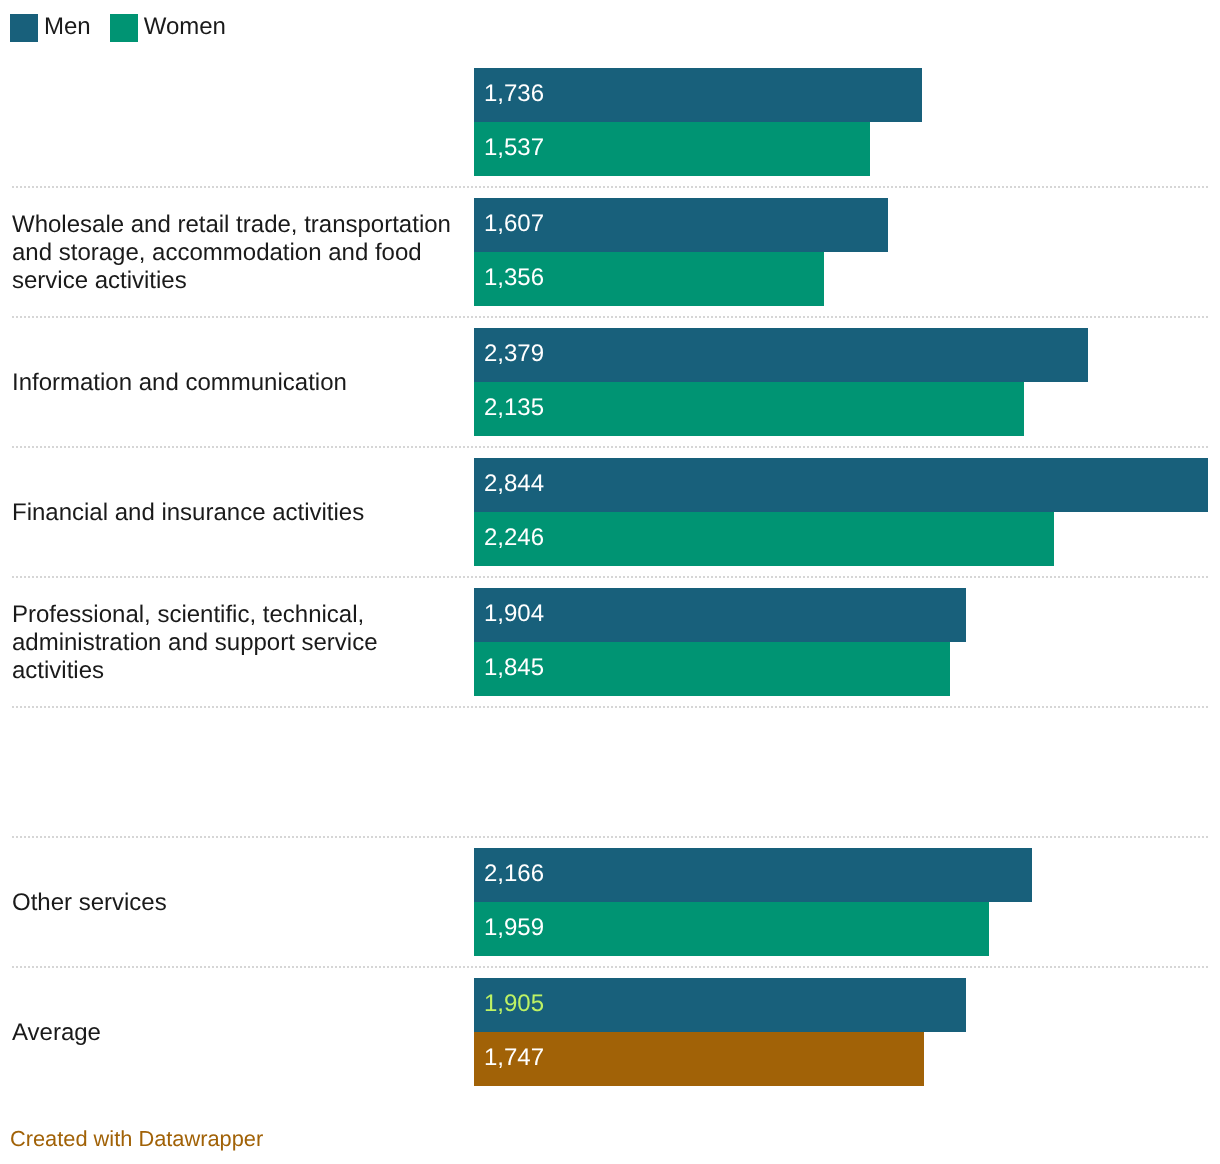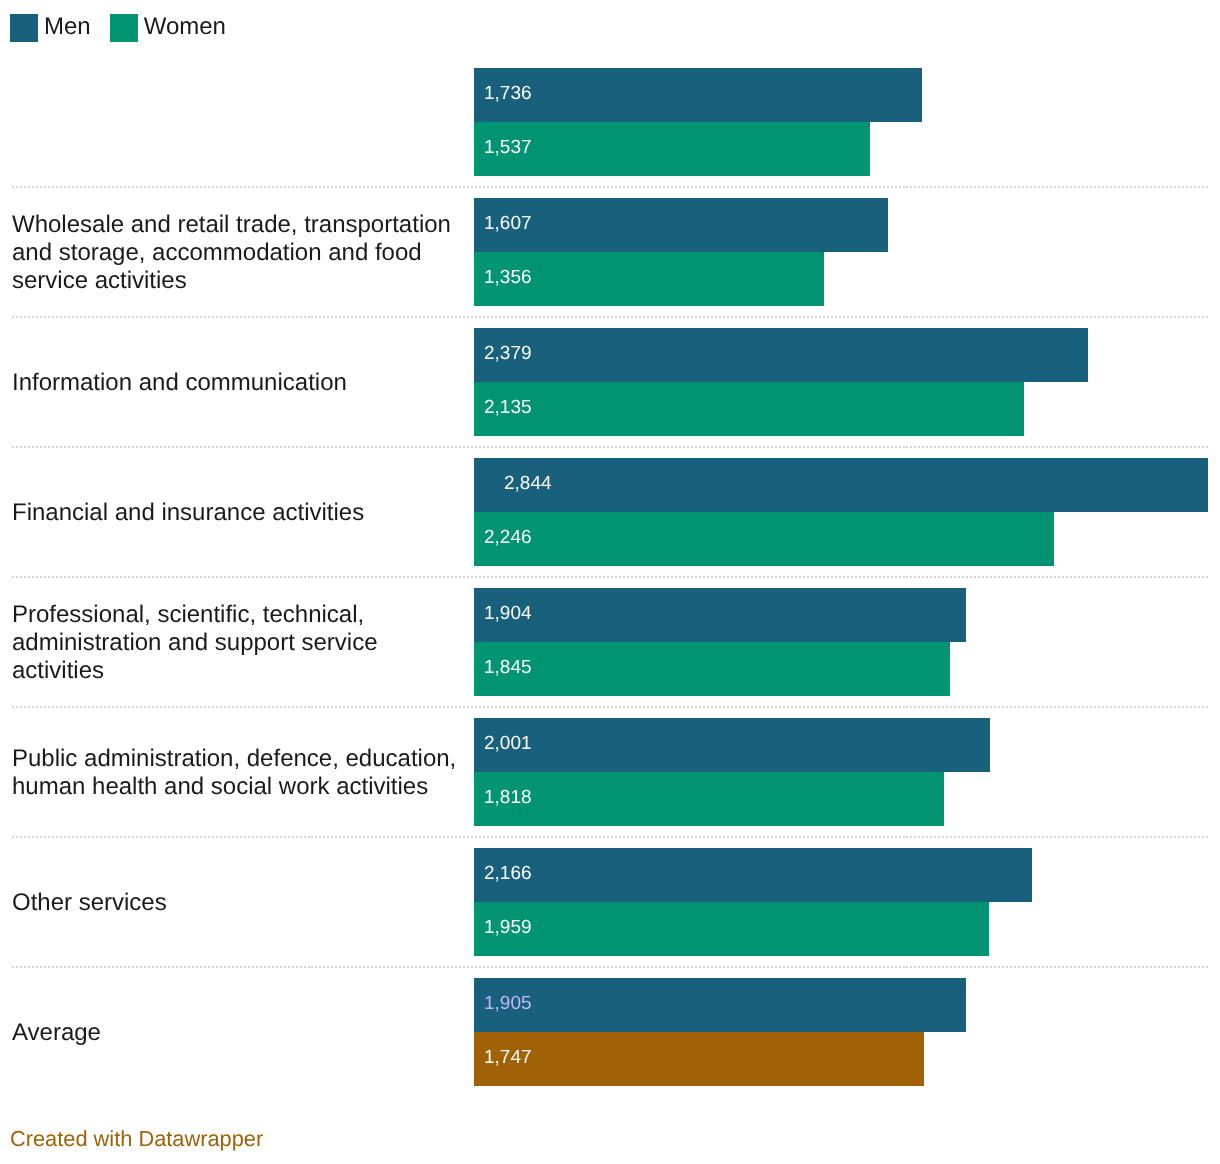--- a/index.html
+++ b/index.html
@@ -80,21 +80,21 @@
     left: 474px;
     height: 54px;
   }
   .bar-value {
     position: absolute;
     left: 10px;
     top: -1px;
     height: 54px;
     display: flex;
     align-items: center;
-    font-size: 19px;
+    font-size: 24px;
     color: #ffffff;
     white-space: nowrap;
   }
   .sep {
     position: absolute;
     left: 12px;
     width: 1196px;
     height: 2px;
     background-image: repeating-linear-gradient(to right, #d6d6d6 0px, #d6d6d6 2px, rgba(255,255,255,0) 2px, rgba(255,255,255,0) 3.9933px);
   }
@@ -151,61 +151,52 @@
     <span class="bar-value" style="height: 54px; color: rgb(255, 255, 255);">2,379</span>
   </div>
         <div class="bar" style="background: rgb(0, 148, 115); left: 474px; width: 550px; top: 54px; height: 54px;">
     <span class="bar-value" style="height: 54px; color: rgb(255, 255, 255);">2,135</span>
   </div>
       </div>
       <div class="sep" style="background-image: repeating-linear-gradient(to right, rgb(214, 214, 214) 0px, rgb(214, 214, 214) 2px, rgba(255, 255, 255, 0) 2px, rgba(255, 255, 255, 0) 3.9933px); top: 446px; left: 12px; width: 1196px;"></div>
       <div class="group" style="top: 458px; height: 108px;">
     <div class="cat-label" style="left: 12px; width: 450px; top: 41px;">Financial and insurance activities</div>
   <div class="bar" style="background: rgb(24, 96, 123); left: 474px; width: 734px; top: 0px; height: 54px;">
-    <span class="bar-value" style="height: 54px; color: rgb(255, 255, 255); margin-left: 20px;">2,844</span>
+    <span class="bar-value" style="height: 54px; color: rgb(255, 255, 255);">2,844</span>
   </div>
         <div class="bar" style="background: rgb(0, 148, 115); left: 474px; width: 580px; top: 54px; height: 54px;">
     <span class="bar-value" style="height: 54px; color: rgb(255, 255, 255);">2,246</span>
   </div>
       </div>
       <div class="sep" style="background-image: repeating-linear-gradient(to right, rgb(214, 214, 214) 0px, rgb(214, 214, 214) 2px, rgba(255, 255, 255, 0) 2px, rgba(255, 255, 255, 0) 3.9933px); top: 576px; left: 12px; width: 1196px;"></div>
       <div class="group" style="top: 588px; height: 108px;">
     <div class="cat-label" style="left: 12px; width: 450px; top: 13px;">Professional, scientific, technical, administration and support service activities</div>
   <div class="bar" style="background: rgb(24, 96, 123); left: 474px; width: 492px; top: 0px; height: 54px;">
     <span class="bar-value" style="height: 54px; color: rgb(255, 255, 255);">1,904</span>
   </div>
         <div class="bar" style="background: rgb(0, 148, 115); left: 474px; width: 476px; top: 54px; height: 54px;">
     <span class="bar-value" style="height: 54px; color: rgb(255, 255, 255);">1,845</span>
   </div>
       </div>
       <div class="sep" style="background-image: repeating-linear-gradient(to right, rgb(214, 214, 214) 0px, rgb(214, 214, 214) 2px, rgba(255, 255, 255, 0) 2px, rgba(255, 255, 255, 0) 3.9933px); top: 706px; left: 12px; width: 1196px;"></div>
-      <div class="group" style="top: 718px; height: 108px;">
-    <div class="cat-label" style="left: 12px; width: 450px; top: 27px;">Public administration, defence, education, human health and social work activities</div>
-  <div class="bar" style="background: rgb(24, 96, 123); left: 474px; width: 516px; top: 0px; height: 54px;">
-    <span class="bar-value" style="height: 54px; color: rgb(255, 255, 255);">2,001</span>
-  </div>
-        <div class="bar" style="background: rgb(0, 148, 115); left: 474px; width: 470px; top: 54px; height: 54px;">
-    <span class="bar-value" style="height: 54px; color: rgb(255, 255, 255);">1,818</span>
-  </div>
-      </div>
       <div class="sep" style="background-image: repeating-linear-gradient(to right, rgb(214, 214, 214) 0px, rgb(214, 214, 214) 2px, rgba(255, 255, 255, 0) 2px, rgba(255, 255, 255, 0) 3.9933px); top: 836px; left: 12px; width: 1196px;"></div>
       <div class="group" style="top: 848px; height: 108px;">
     <div class="cat-label" style="left: 12px; width: 450px; top: 41px;">Other services</div>
   <div class="bar" style="background: rgb(24, 96, 123); left: 474px; width: 558px; top: 0px; height: 54px;">
     <span class="bar-value" style="height: 54px; color: #ffffff;">2,166</span>
   </div>
         <div class="bar" style="background: rgb(0, 148, 115); left: 474px; width: 506px; top: 54px; height: 54px; padding-left: 9px;">
     <span class="bar-value" style="height: 54px; color: rgb(255, 255, 255);">1,959</span>
   </div>
       </div>
       <div class="sep" style="background-image: repeating-linear-gradient(to right, rgb(214, 214, 214) 0px, rgb(214, 214, 214) 2px, rgba(255, 255, 255, 0) 2px, rgba(255, 255, 255, 0) 3.9933px); top: 966px; left: 12px; width: 1196px;"></div>
       <div class="group" style="top: 978px; height: 108px;">
     <div class="cat-label" style="left: 12px; width: 450px; top: 41px;">Average</div>
   <div class="bar" style="background: rgb(24, 96, 123); left: 474px; width: 492px; top: 0px; height: 54px;">
-    <span class="bar-value" style="height: 54px; color: #c4b5fd;">1,905</span>
+    <span class="bar-value" style="height: 54px; color: #bef264;">1,905</span>
   </div>
         <div class="bar" style="background: #a16207; left: 474px; width: 450px; top: 54px; height: 54px;">
     <span class="bar-value" style="height: 54px; color: rgb(255, 255, 255);">1,747</span>
   </div>
       </div>
     </div>
 
   <div class="footer" style="color: #a16207;">Created with Datawrapper</div>
 </div>
 

